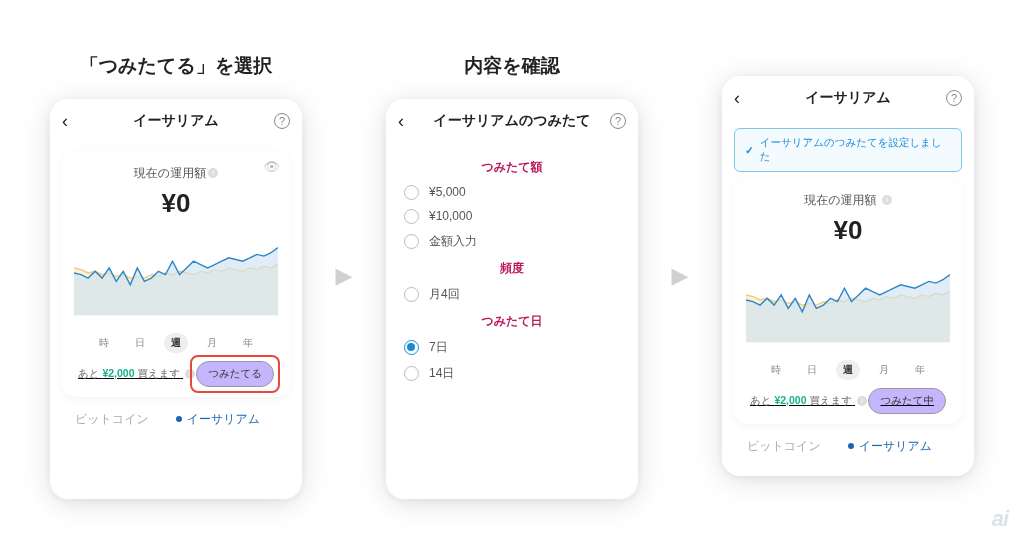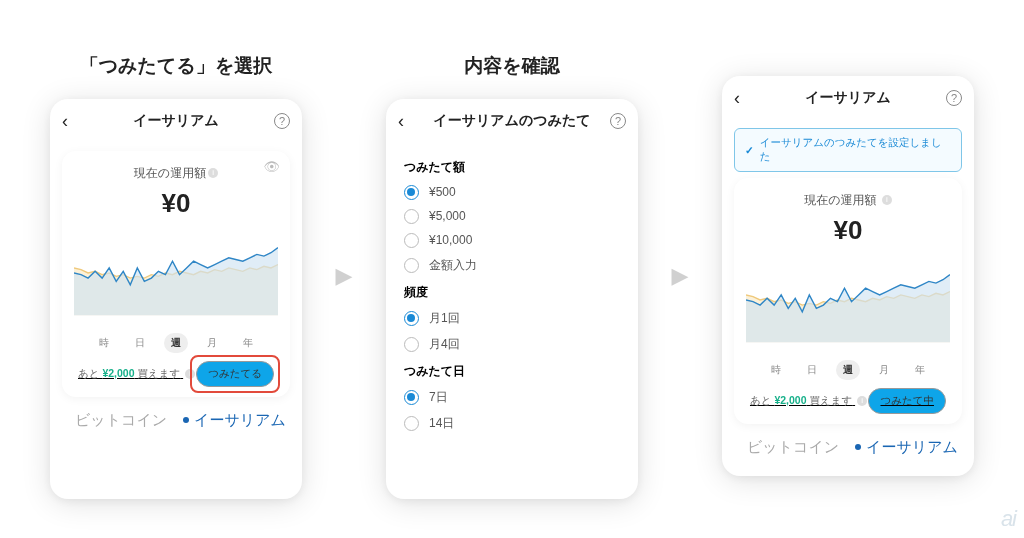--- a/index.html
+++ b/index.html
@@ -64,56 +64,56 @@
   .amount { text-align:center; font-size:26px; font-weight:700; color:#222; margin:6px 0 6px; }
   .chart { width:100%; height:96px; }
   .timerow { display:flex; justify-content:center; gap:12px; margin:8px 0 8px; }
   .timerow .t { font-size:10px; color:#888; padding:3px 7px; border-radius:10px; cursor:pointer; }
   .timerow .t.active { background:#eee; color:#333; font-weight:600; }
   .footer-line { display:flex; align-items:center; justify-content:space-between; padding:0 4px;text-decoration:underline; }
   .balance { font-size:10.5px; color:#666; }
   .balance .money { color:#17b08a; font-weight:700; }
   .pill {
     border:1px solid #999; border-radius:14px; padding:5px 11px;
-    font-size:10.5px; color:#333; background:#0ea5e9; cursor:pointer;
+    font-size:10.5px; color:#333; background:#c4b5fd; cursor:pointer;
   }
   .highlight-box {
     position:absolute; border:2px solid #e24a3b; border-radius:8px;
     pointer-events:none;
   }
   .tabs {
-    display:flex; gap:16px; padding:10px 14px 0 14px; font-size:15px; color:#aaa;
+    display:flex; gap:27px; padding:10px 14px 0 14px; font-size:12px; color:#aaa;
     flex-shrink:0;
   }
   .tabs .tab { display:flex; align-items:center; gap:5px; cursor:pointer; }
   .tabs .dot { width:6px;height:6px;border-radius:50%; background:transparent; }
   .tabs .tab.active { color:#1a66b3; }
   .tabs .tab.active .dot { background:#1a66b3; }
   
   .form { padding: 6px 18px 0 18px; overflow:hidden; flex:1; }
-  .group-title { font-size:12px; font-weight:700; color:#000000; margin:10px 0 8px; }
+  .group-title { font-size:12px; font-weight:700; color:#be185d; margin:10px 0 8px;text-align:center; }
   .radio-row { display:flex; align-items:center; gap:10px; margin:9px 0; }
   .radio {
     width:15px;height:15px;border:1.5px solid #bbb;border-radius:50%;
     display:flex;align-items:center;justify-content:center;flex-shrink:0; cursor:pointer;
   }
   .radio.on { border-color:#1a8ad6; }
   .radio.on::after { content:""; width:8px;height:8px;border-radius:50%;background:#1a8ad6; }
   .radio-label { font-size:12px; color:#555; }
   
   .toast {
     margin:8px 12px 0 12px; border:1px solid #7fc6e8; background:#f4fbff;
     border-radius:6px; padding:7px 10px; display:flex; align-items:center; gap:6px;
     font-size:10.5px; color:#1a8ad6; font-weight:500;
   }
   .check { color:#1a8ad6; font-weight:700; }
   .arrow { color:#d0d0d0; font-size:22px; align-self:center; }
   .watermark {
-    position:absolute; right:8px; bottom:6px; color:#d9e3ea;
-    font-size:22px; font-style:italic; font-weight:400; letter-spacing:-1px;
+    position:absolute; right:16px; bottom:6px; color:#d9e3ea;
+    font-size:22px; font-style:italic; font-weight:700; letter-spacing:-1px;
   }
 </style>
 </head>
 <body>
 
 <div class="stage">
 
   <div class="col">
     <div class="step-title">「つみたてる」を選択</div>
     <div class="phone">
@@ -171,42 +171,34 @@
     <div class="phone">
       <div class="header">
         <span class="back">‹</span>
         <span class="title">イーサリアムのつみたて</span>
         <span class="help">?</span>
       </div>
       <div class="form">
         <div class="group-title">つみたて額</div>
         <div>
             <div class="radio-row">
-              <span class="radio on"></span>
-              <span class="radio-label">¥500</span>
-            </div>
-            <div class="radio-row">
               <span class="radio"></span>
               <span class="radio-label">¥5,000</span>
             </div>
             <div class="radio-row">
               <span class="radio"></span>
               <span class="radio-label">¥10,000</span>
             </div>
             <div class="radio-row">
               <span class="radio"></span>
               <span class="radio-label">金額入力</span>
             </div>
           </div>
         <div class="group-title">頻度</div>
         <div>
-            <div class="radio-row">
-              <span class="radio on"></span>
-              <span class="radio-label">月1回</span>
-            </div>
             <div class="radio-row">
               <span class="radio"></span>
               <span class="radio-label">月4回</span>
             </div>
           </div>
         <div class="group-title">つみたて日</div>
         <div>
             <div class="radio-row">
               <span class="radio on"></span>
               <span class="radio-label">7日</span>

